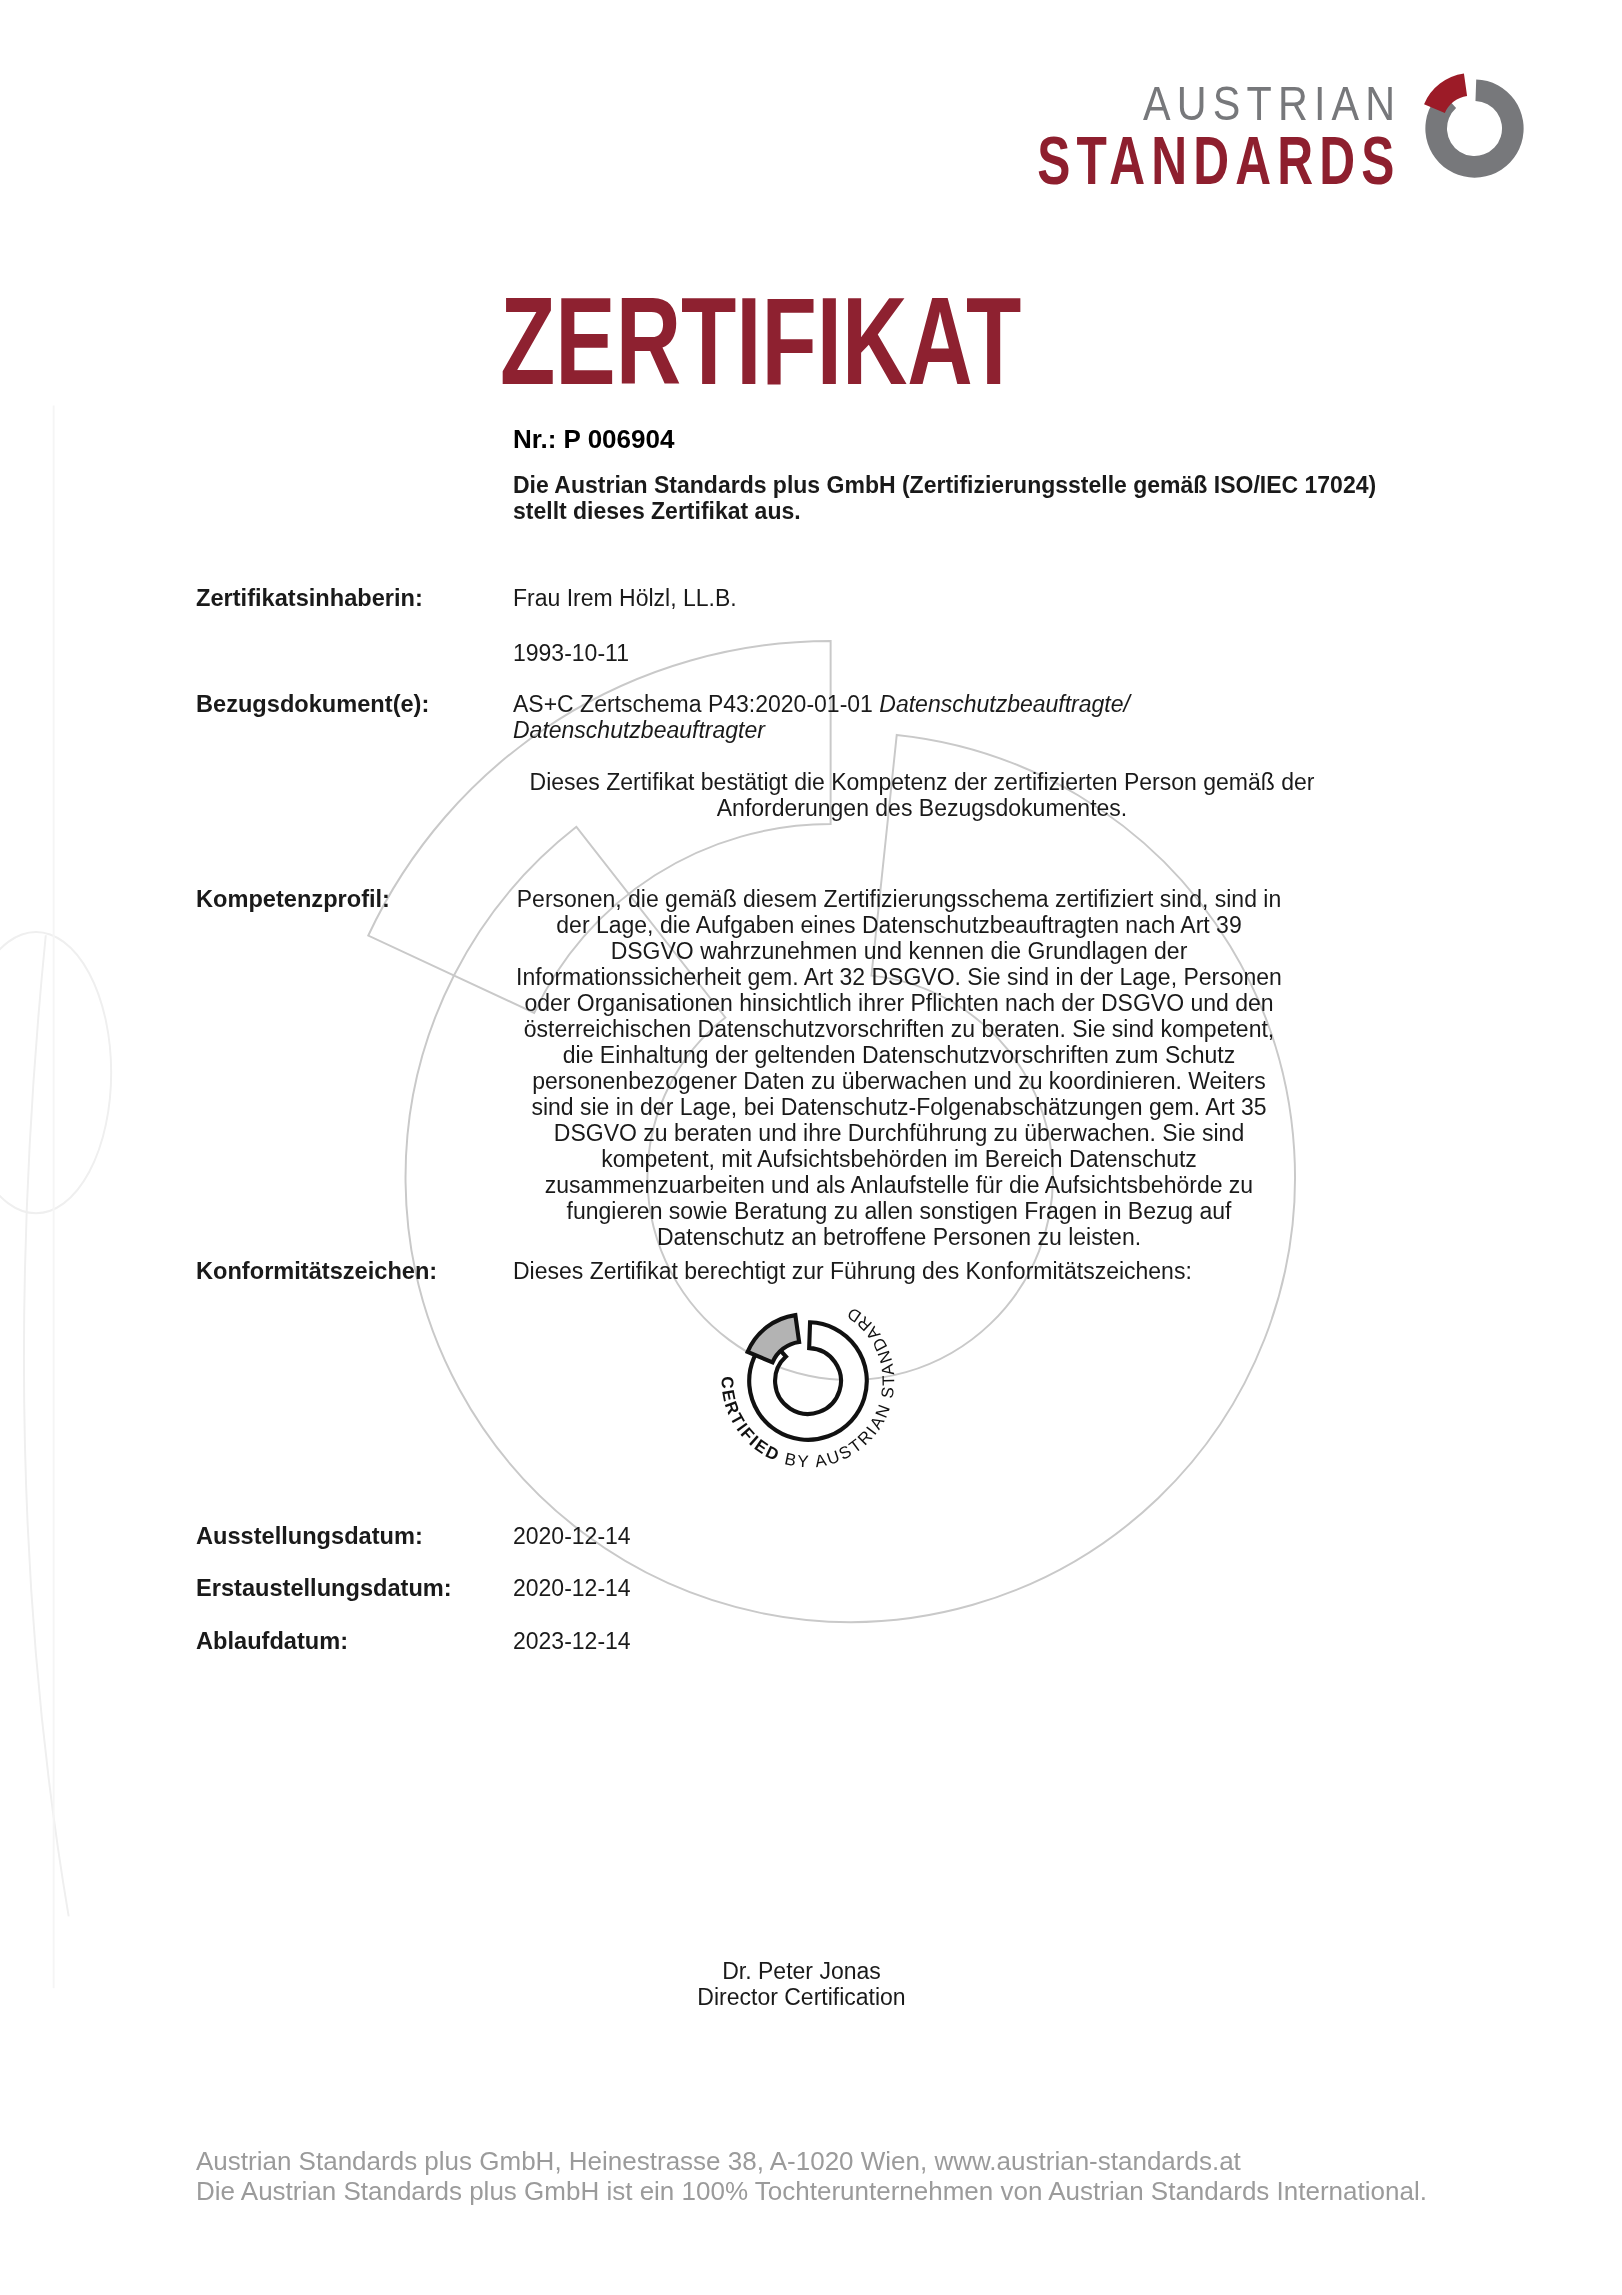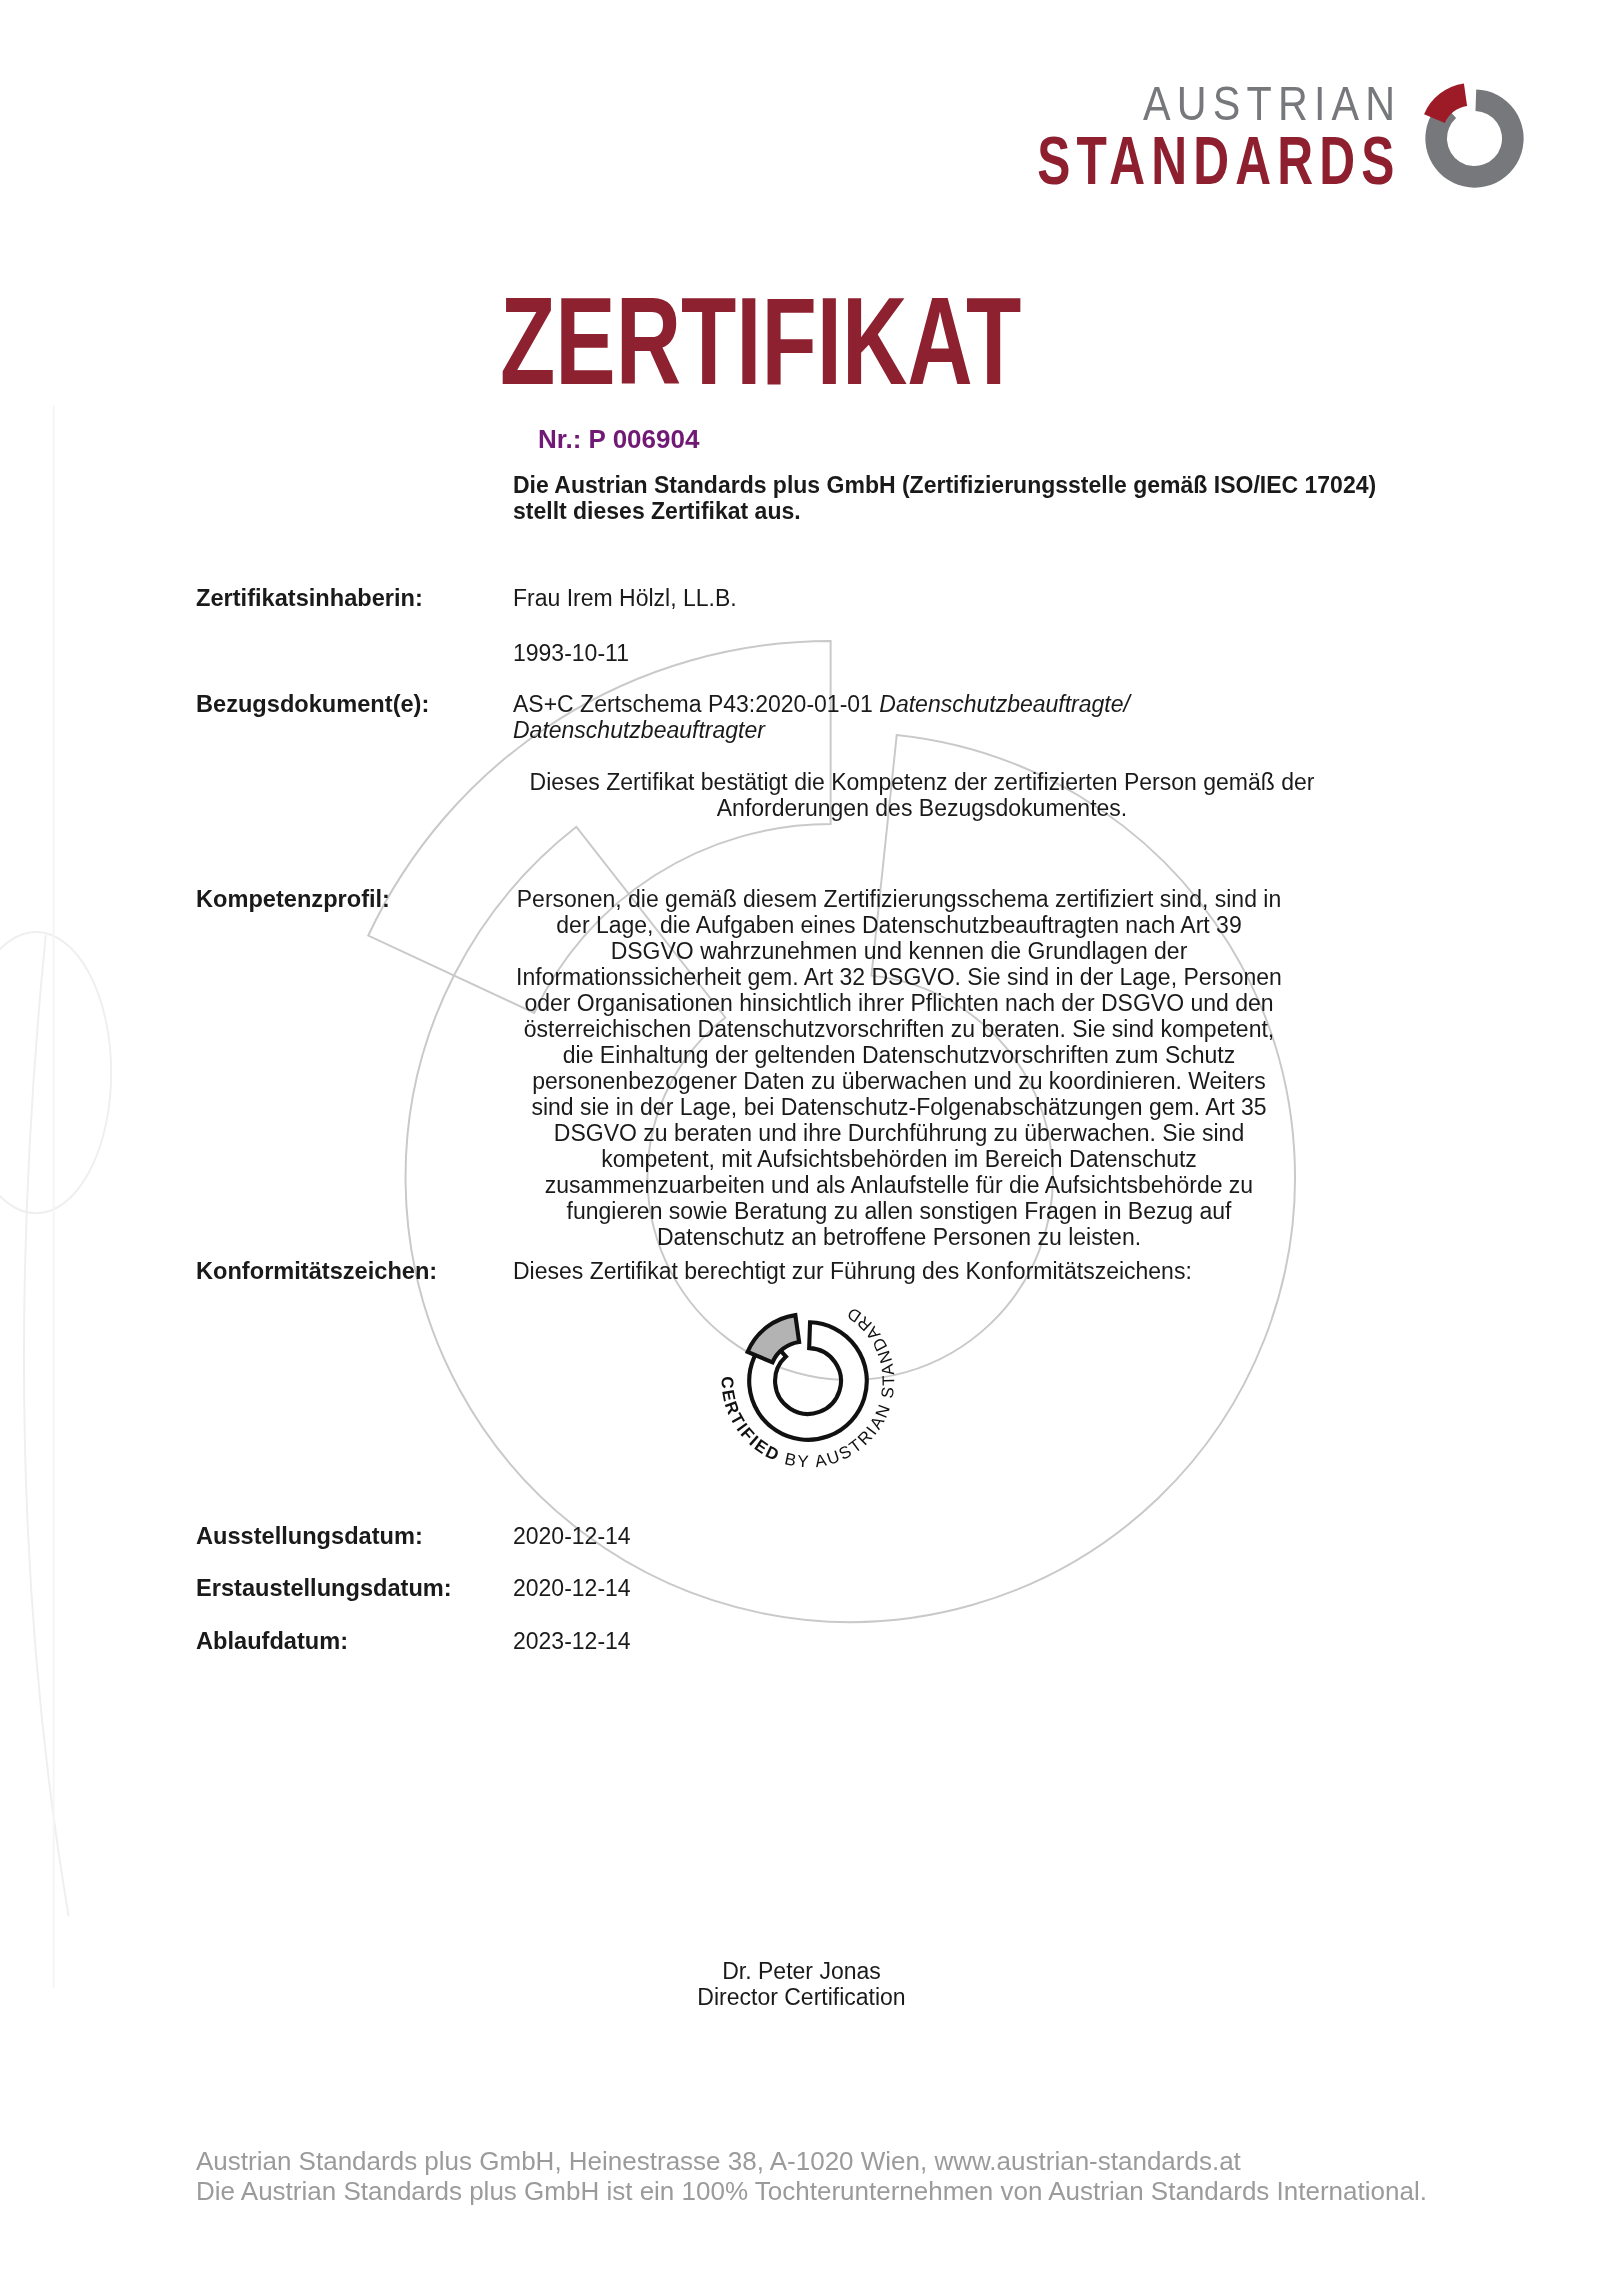--- a/index.html
+++ b/index.html
@@ -9,39 +9,39 @@
     background:#ffffff;
     overflow:hidden;
     font-family:"Liberation Sans","DejaVu Sans",sans-serif;
     color:#1a1a1a;
   }
   .abs{position:absolute;}
   .watermark{position:absolute;left:0;top:0;z-index:0;pointer-events:none;}
   .content{position:absolute;left:0;top:0;width:100%;height:100%;z-index:1;}
 
   
-  .logo-wrap{left:1021px;top:62px;width:510px;display:flex;align-items:flex-end;justify-content:flex-end;}
+  .logo-wrap{left:1021px;top:62px;width:510px;display:flex;align-items:center;justify-content:flex-end;}
   .logo-text{display:flex;flex-direction:column;align-items:flex-end;margin-top:18.3px;}
   .logo-line1{
     font-size:48px;font-weight:400;color:#77787b;letter-spacing:7.2px;line-height:1;
     transform:scaleX(.86);transform-origin:right center;white-space:nowrap;
   }
   .logo-line2{
     font-size:69px;font-weight:700;color:#8e1f2e;letter-spacing:8.5px;line-height:1;
     margin-top:-2.6px;transform:scaleX(.72);transform-origin:right center;white-space:nowrap;
   }
   .logo-mark{margin-left:17px;flex:0 0 auto;}
 
   
   .title{
     left:500px;top:279px;
     font-size:124px;font-weight:700;color:#8e2130;line-height:1;
     transform:scaleX(.73);transform-origin:left center;white-space:nowrap;
   }
-  .cert-no{left:538px;top:424px;font-size:26px;font-weight:700;color:#701a75;white-space:nowrap;}
+  .cert-no{left:513px;top:424px;font-size:26px;font-weight:700;color:#000000;white-space:nowrap;}
   .intro{left:513px;top:472px;width:864px;font-size:23px;font-weight:700;line-height:26px;}
 
   .field-label{left:196px;font-size:23.6px;font-weight:700;white-space:nowrap;}
   .field-value{left:513px;font-size:23px;line-height:26px;}
   .italic{font-style:italic;}
   .para{width:772px;text-align:center;}
 
   
   .conf-mark{left:710px;top:1283px;}
 

